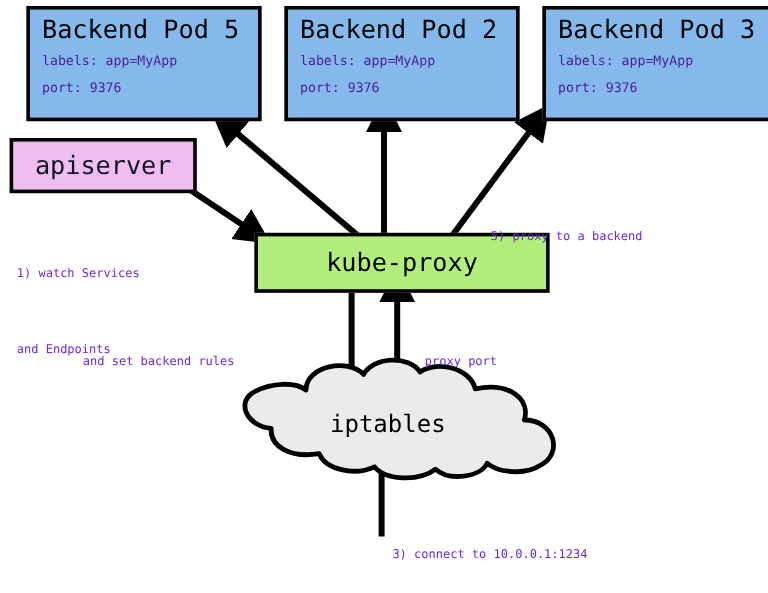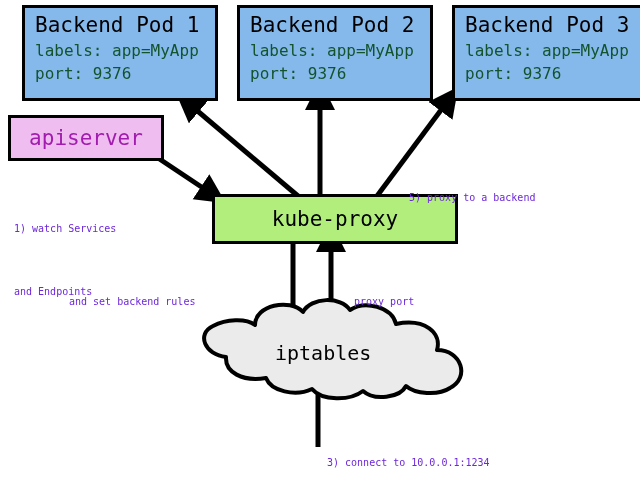--- a/index.html
+++ b/index.html
@@ -12,26 +12,26 @@
   }
   svg.layer{position:absolute;left:0;top:0;width:640px;height:494px;}
   svg.arrows{z-index:1;}
   .node{position:absolute;box-sizing:border-box;border:3px solid #000000;z-index:2;}
   .pod{background:#85b9ec;padding:4px 0 0 10px;}
   .pod-title{
     font-size:21px;line-height:27px;color:#000;
     letter-spacing:0px;white-space:nowrap;
   }
   .pod-line{
-    font-size:16px;line-height:23px;color:#14532d;white-space:nowrap;
+    font-size:11px;line-height:23px;color:#4c1d95;white-space:nowrap;
   }
   .apiserver{
     background:#efbdef;display:flex;align-items:center;justify-content:center;
   }
-  .apiserver-label{font-size:21px;color:#a21caf;white-space:nowrap;}
+  .apiserver-label{font-size:21px;color:#0f172a;white-space:nowrap;}
   .kubeproxy{
     background:#b2ee7c;display:flex;align-items:center;justify-content:center;
   }
   .kubeproxy-label{font-size:21px;color:#000;white-space:nowrap;}
   .client{
     background:#edc07c;display:flex;align-items:center;justify-content:center;
   }
   .client-label{font-size:21px;color:#000;white-space:nowrap;}
   .cloud-text{
     position:absolute;z-index:2;font-size:20px;color:#000000;white-space:nowrap;
@@ -79,21 +79,21 @@
              C438,396 415,394 406,386
              C400,398 374,401 363,391
              C350,401 322,401 312,389
              C295,397 271,391 266,378
              C242,382 225,372 226,357
              C205,355 196,334 213,326
              C226,319 246,318 255,325 Z" fill="#ebebeb" stroke="#000000" stroke-width="4" stroke-linejoin="round"></path>
   </svg>
 
   <div class="node pod" style="left:22px;top:5px;width:196px;height:96px;">
-    <div class="pod-title">Backend Pod 1</div>
+    <div class="pod-title">Backend Pod 5</div>
     <div class="pod-line">labels: app=MyApp</div>
     <div class="pod-line">port: 9376</div>
   </div>
 
   <div class="node pod" style="left:237px;top:5px;width:196px;height:96px;">
     <div class="pod-title">Backend Pod 2</div>
     <div class="pod-line">labels: app=MyApp</div>
     <div class="pod-line">port: 9376</div>
   </div>
 

